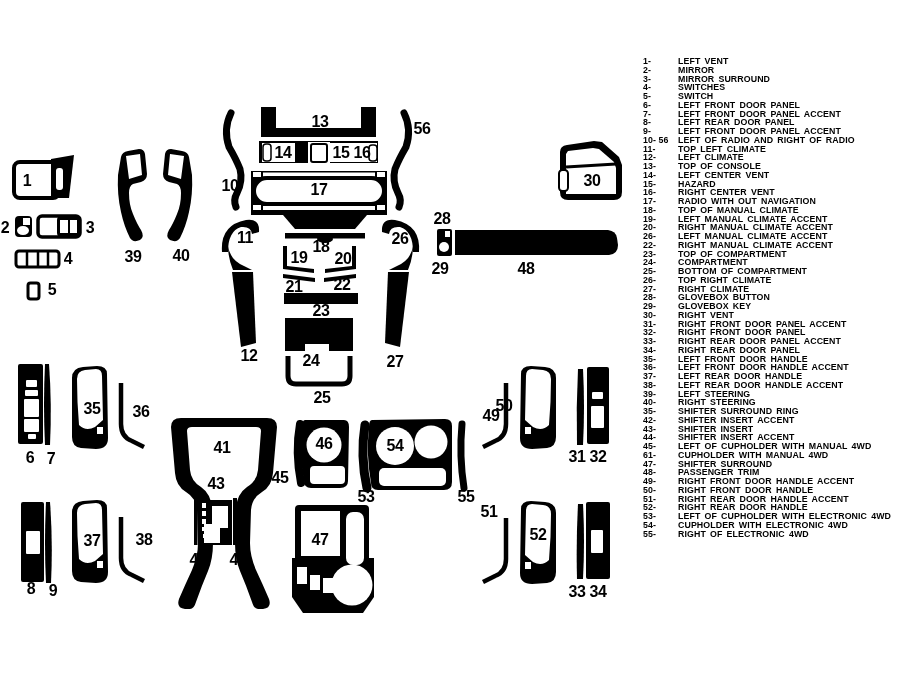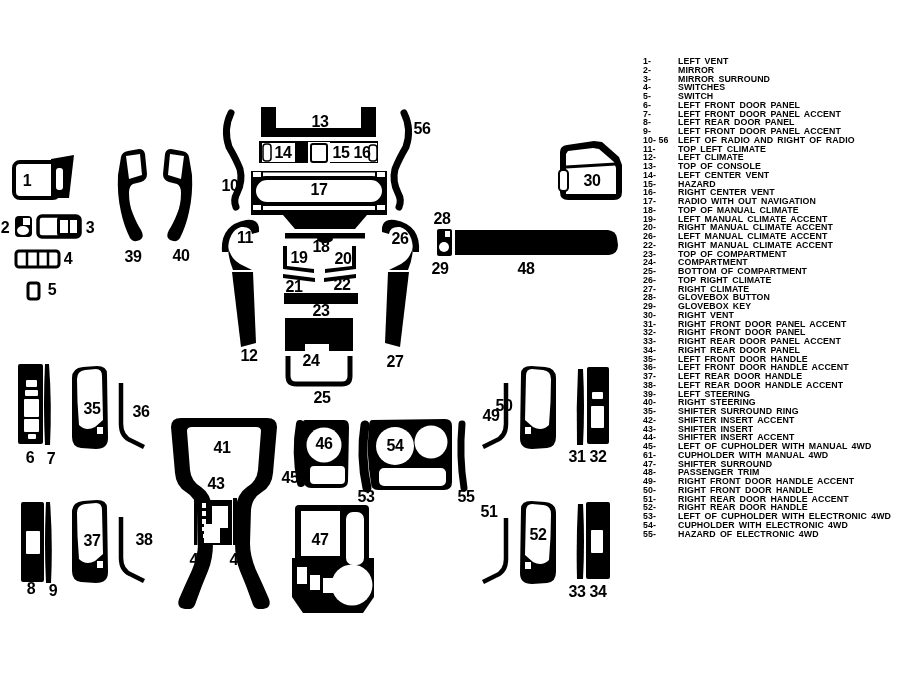--- a/index.html
+++ b/index.html
@@ -262,21 +262,21 @@
 <div class="plabel" style="left:92px;top:409px">35</div>
 <div class="plabel" style="left:141px;top:412px">36</div>
 <div class="plabel" style="left:92px;top:541px">37</div>
 <div class="plabel" style="left:144px;top:540px">38</div>
 <div class="plabel" style="left:133px;top:257px">39</div>
 <div class="plabel" style="left:181px;top:256px">40</div>
 <div class="plabel" style="left:222px;top:448px">41</div>
 <div class="plabel" style="left:198px;top:560px">42</div>
 <div class="plabel" style="left:216px;top:484px">43</div>
 <div class="plabel" style="left:238px;top:560px">44</div>
-<div class="plabel" style="left:290px;top:478px">45</div>
+<div class="plabel" style="left:280px;top:478px">45</div>
 <div class="plabel" style="left:324px;top:444px">46</div>
 <div class="plabel" style="left:320px;top:540px">47</div>
 <div class="plabel" style="left:526px;top:269px">48</div>
 <div class="plabel" style="left:491px;top:416px">49</div>
 <div class="plabel" style="left:504px;top:406px">50</div>
 <div class="plabel" style="left:489px;top:512px">51</div>
 <div class="plabel" style="left:538px;top:535px">52</div>
 <div class="plabel" style="left:366px;top:497px">53</div>
 <div class="plabel" style="left:395px;top:446px">54</div>
 <div class="plabel" style="left:466px;top:497px">55</div>
@@ -549,18 +549,18 @@
       <span class="leglab">LEFT OF CUPHOLDER WITH ELECTRONIC 4WD</span>
     </div>
 
     <div class="legrow">
       <span class="legnum">54-</span>
       <span class="leglab">CUPHOLDER WITH ELECTRONIC 4WD</span>
     </div>
 
     <div class="legrow">
       <span class="legnum">55-</span>
-      <span class="leglab">HAZARD OF ELECTRONIC 4WD</span>
+      <span class="leglab">RIGHT OF ELECTRONIC 4WD</span>
     </div>
 
 </div>
 
 </div>
 
 </body></html>

